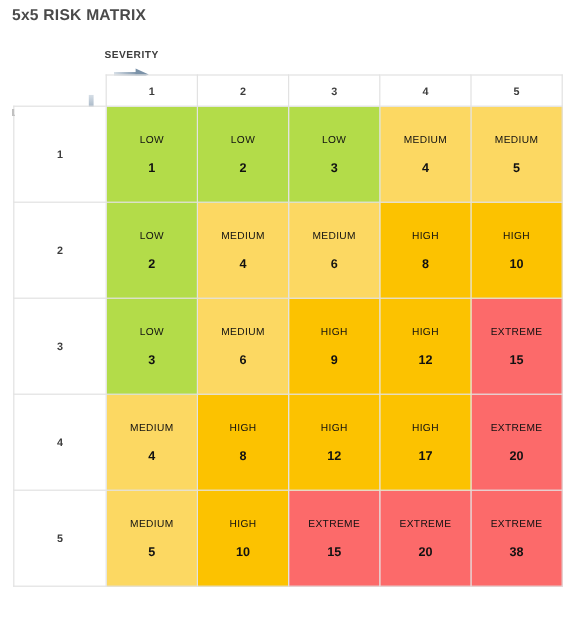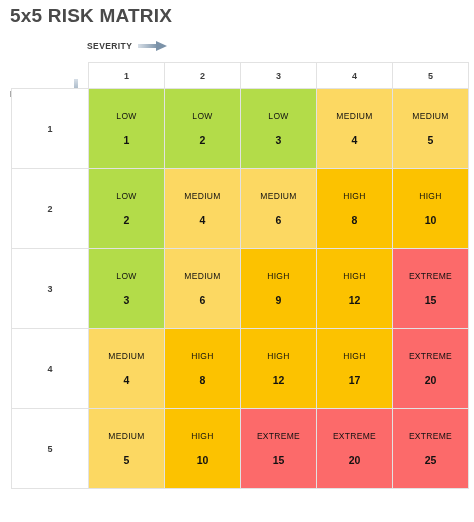--- a/index.html
+++ b/index.html
@@ -10,32 +10,33 @@
     width: 474px;
     height: 522px;
     background: #ffffff;
     font-family: "Liberation Sans", sans-serif;
     overflow: hidden;
   }
   #page-title {
     position: absolute;
     left: 10px;
     top: 5px;
-    font-size: 19px;
+    font-size: 13px;
     font-weight: bold;
     color: #4a4a4a;
     letter-spacing: 0.2px;
   }
   #severity-axis {
     position: absolute;
     left: 87px;
     top: 40px;
     display: flex;
     align-items: center;
     gap: 6px;
+    flex-direction: column;
   }
   #likelihood-axis {
     position: absolute;
     left: 10px;
     top: 79px;
     display: flex;
     align-items: center;
     gap: 4px;
   }
   .axis-label {
@@ -306,18 +307,18 @@
         </td>
         <td class="risk-cell" style="background: rgb(252, 106, 106);">
           <div class="risk-cell-inner">
             <div class="risk-level">EXTREME</div>
             <div class="risk-score">20</div>
           </div>
         </td>
         <td class="risk-cell" style="background: rgb(252, 106, 106);">
           <div class="risk-cell-inner">
             <div class="risk-level">EXTREME</div>
-            <div class="risk-score">25</div>
+            <div class="risk-score">38</div>
           </div>
         </td>
       </tr>
     </tbody>
 </table>
 
 </body></html>

